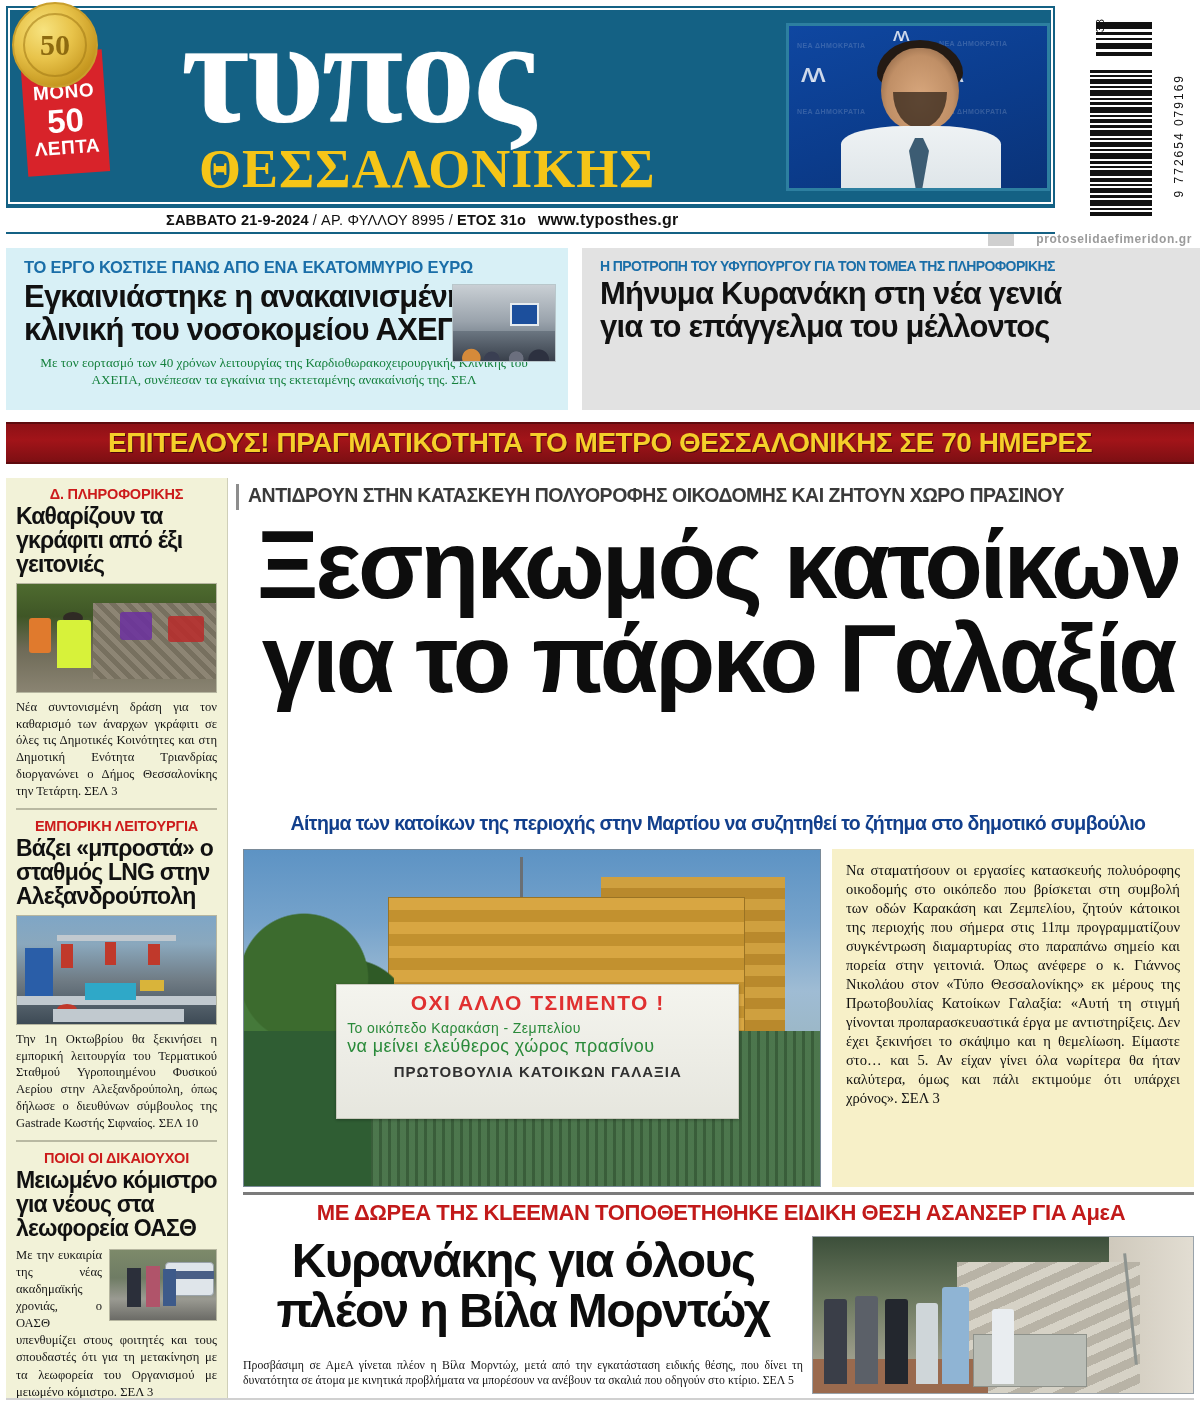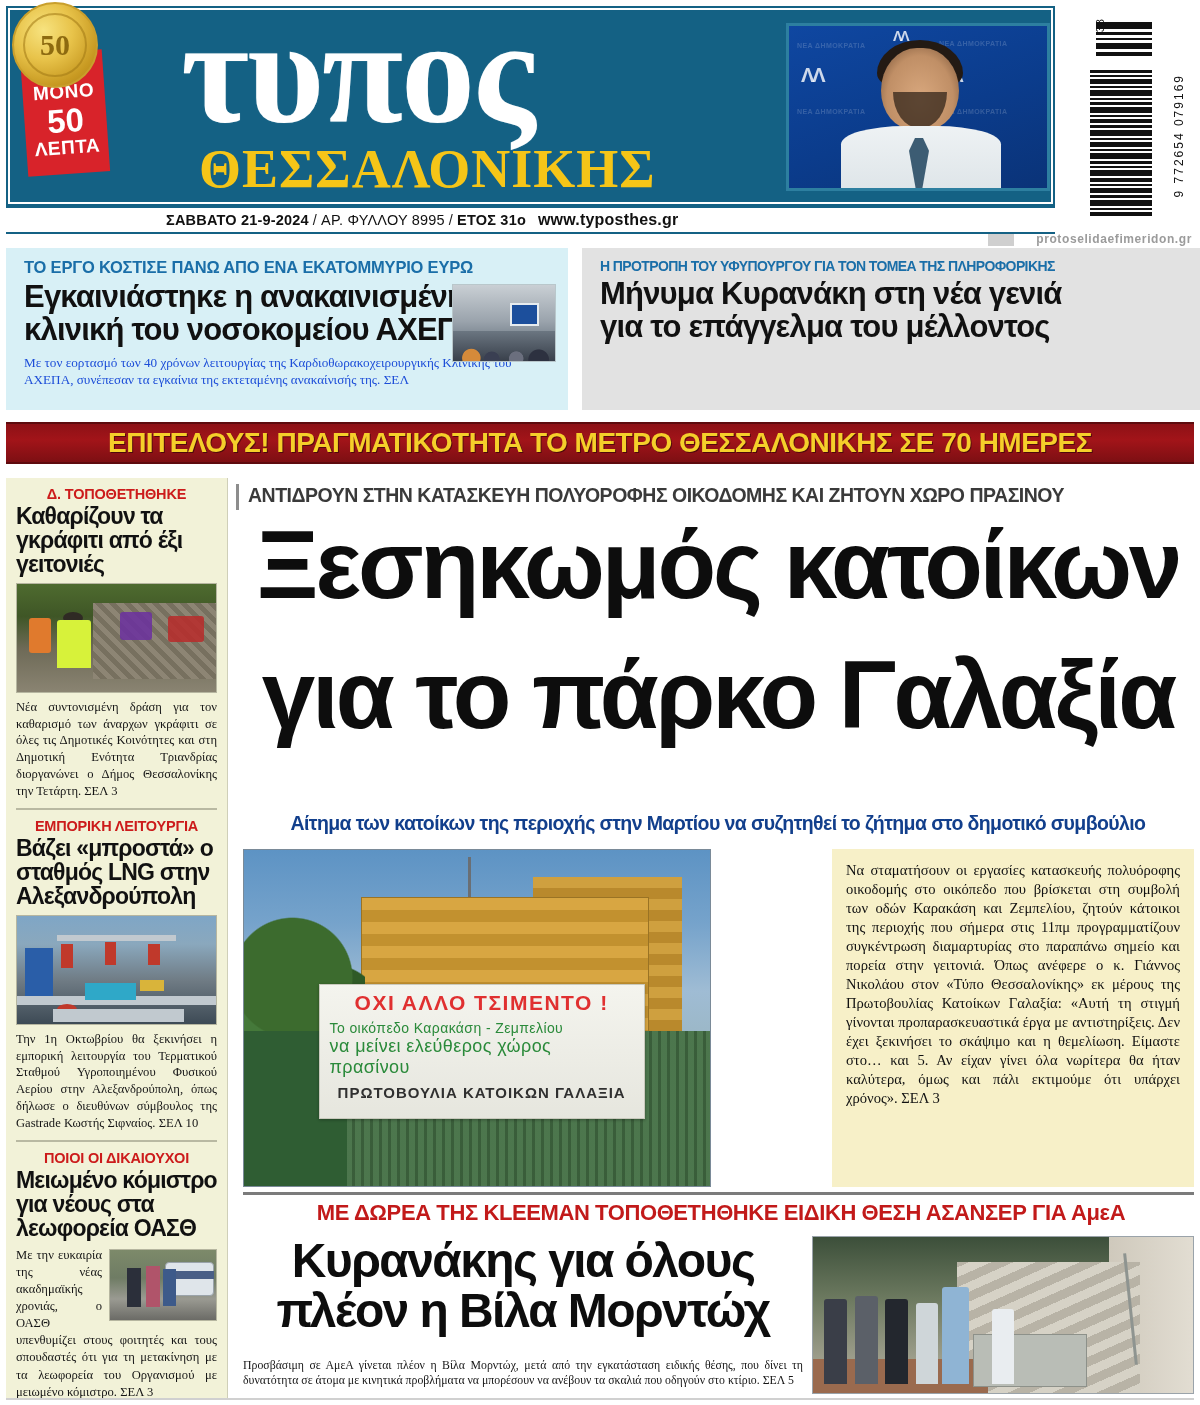--- a/index.html
+++ b/index.html
@@ -182,21 +182,21 @@
     letter-spacing: -.2px; margin-bottom: 3px;
   }
   .teaser-right .tz-kicker { font-size: 14px; letter-spacing: -.6px; }
   .tz-head {
     font-size: 31px; font-weight: bold; color: #111;
     line-height: 1.08; letter-spacing: -.8px;
   }
   .tz-sub {
     margin-top: 8px;
     font-family: "Liberation Serif", serif;
-    font-size: 13.2px; color: #1d4ed8; line-height: 1.28;
+    font-size: 13.2px; color: #15803d; line-height: 1.28; text-align: center;
   }
   .tz-photo {
     position: absolute; right: 12px; top: 36px;
     width: 104px; height: 78px;
     border: 1px solid #b9c7cb; overflow: hidden;
     background: linear-gradient(180deg, #c9cfd4 0%, #9aa3ac 48%, #4c5a66 100%);
   }
   .tzp-screen { position: absolute; left: 56%; top: 24%; width: 28%; height: 30%; background: #1c4f9c; border: 2px solid #e7ecef; }
   .tzp-people { position: absolute; left: 0; bottom: 0; width: 100%; height: 40%;
     background: radial-gradient(circle at 18% 90%, #d58a3a 0 10%, transparent 11%),
@@ -278,29 +278,29 @@
     position: absolute; left: 248px; top: 484px; width: 946px;
     font-size: 19.5px; font-weight: bold; color: #3a3a3a;
     letter-spacing: -.5px; text-align: left;
   }
   .main-kicker-rule { position: absolute; left: 236px; top: 484px; width: 3px; height: 26px; background: #8d8d8d; }
   .main-head {
     position: absolute; left: 240px; top: 518px; width: 956px;
     font-size: 96px; font-weight: bold; color: #0d0d0d;
     line-height: .98; letter-spacing: -3px; text-align: center;
   }
-  .main-head .l2 { display: block; margin-top: 36px; }
+  .main-head .l2 { display: block; }
   .main-sub {
     position: absolute; left: 240px; top: 812px; width: 956px;
     font-size: 19.5px; font-weight: bold; color: #123f8c;
     letter-spacing: -.6px; text-align: center;
   }
   .main-photo {
     position: absolute; left: 243px; top: 849px;
-    width: 468px; height: 338px;
+    width: 578px; height: 338px;
     overflow: hidden; background: #3e6e9c;
     border: 1px solid #7a8a98;
   }
   .mph-sky { position: absolute; inset: 0; background: linear-gradient(180deg, #5d93c4 0%, #76a3cb 22%, #9fbcd4 42%, #8fa89b 100%); }
   .mph-trees { position: absolute; left: 0; top: 14%; width: 26%; height: 60%;
     background: radial-gradient(circle at 40% 40%, #3c6b2e 0 42%, transparent 43%),
                 radial-gradient(circle at 70% 62%, #2f5a26 0 38%, transparent 39%),
                 radial-gradient(circle at 18% 70%, #45793a 0 36%, transparent 37%); }
   .mph-bldg { position: absolute; left: 25%; top: 14%; width: 62%; height: 44%;
     background: repeating-linear-gradient(180deg, #d8a642 0 12px, #c2912f 12px 24px);
@@ -482,21 +482,21 @@
 
 </div>
 
 <div class="red-banner">
   <span>ΕΠΙΤΕΛΟΥΣ! ΠΡΑΓΜΑΤΙΚΟΤΗΤΑ ΤΟ ΜΕΤΡΟ ΘΕΣΣΑΛΟΝΙΚΗΣ ΣΕ 70 ΗΜΕΡΕΣ</span>
 </div>
 
 <div class="left-col">
 
   <div class="lc-item">
-    <div class="lc-kicker">Δ. ΤΟΠΟΘΕΤΗΘΗΚΕ</div>
+    <div class="lc-kicker">Δ. ΠΛΗΡΟΦΟΡΙΚΗΣ</div>
     <div class="lc-head">Καθαρίζουν τα γκράφιτι από έξι γειτονιές</div>
     <div class="lc-photo ph-graffiti">
       <div class="wall"></div>
       <div class="tag1"></div>
       <div class="tag2"></div>
       <div class="worker2"></div>
       <div class="worker-h"></div>
       <div class="worker"></div>
     </div>
     <div class="lc-text">Νέα συντονισμένη δράση για τον καθαρισμό των άναρχων γκράφιτι σε όλες τις Δημοτικές Κοινότητες και στη Δημοτική Ενότητα Τριανδρίας διοργανώνει ο Δήμος Θεσσαλονίκης την Τετάρτη. ΣΕΛ 3</div>

